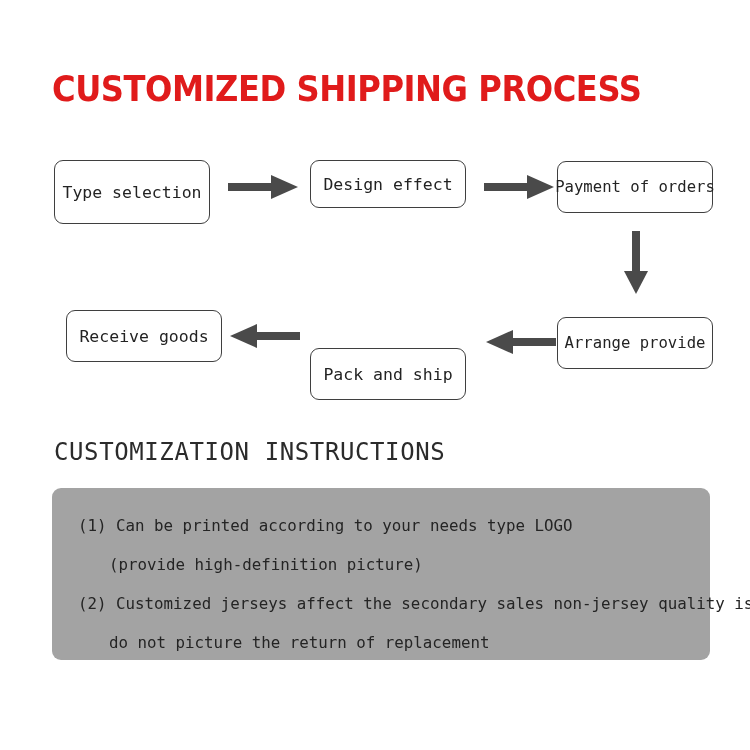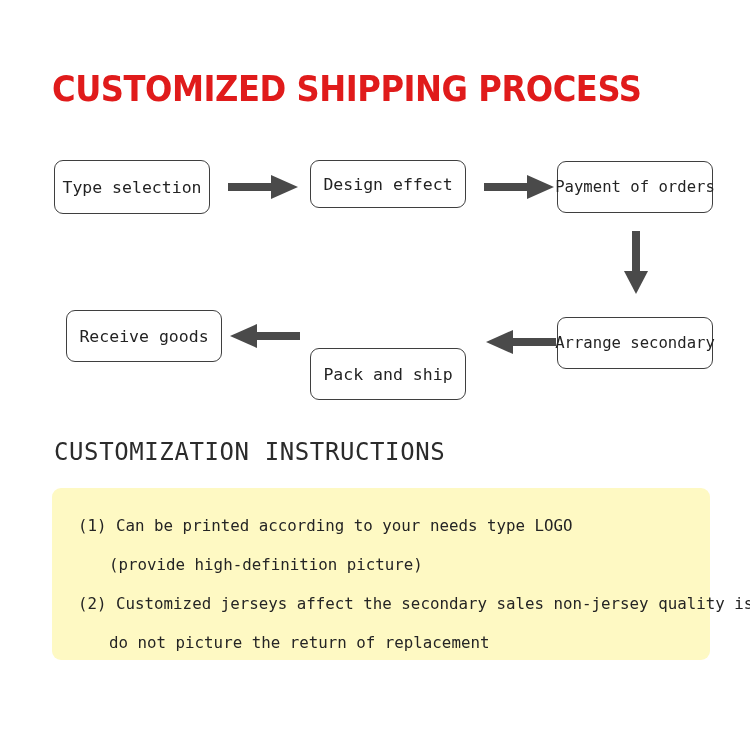--- a/index.html
+++ b/index.html
@@ -53,21 +53,21 @@
     font-family: "DejaVu Sans Mono", monospace;
     font-size: 16.5px;
     letter-spacing: 0px;
     display: flex;
     align-items: center;
     justify-content: center;
     white-space: nowrap;
   }
 
   
-  .n-type     { left: 54px;  top: 160px; width: 156px; height: 54px; }
+  .n-type     { left: 54px;  top: 160px; width: 156px; height: 64px; }
   .n-design   { left: 310px; top: 160px; width: 156px; height: 48px; }
   .n-payment  { left: 557px; top: 161px; width: 156px; height: 52px;
                 font-size: 15.6px; }
 
   
   .n-receive  { left: 54px;  top: 310px; width: 156px; height: 52px; margin-left: 12px; }
   .n-pack     { left: 310px; top: 316px; width: 156px; height: 52px; margin-top: 32px; }
   .n-arrange  { left: 557px; top: 317px; width: 156px; height: 52px;
                 font-size: 15.6px; }
 
@@ -94,21 +94,21 @@
     white-space: nowrap;
   }
 
   .instr-panel {
     position: absolute;
     left: 52px;
     top: 488px;
     width: 658px;
     height: 172px;
     box-sizing: border-box;
-    background: #fef9c3;
+    background: #a3a3a3;
     border-radius: 9px;
     padding: 18px 26px 0 26px;
   }
 
   .instr-item {
     font-family: "DejaVu Sans Mono", monospace;
     font-size: 15.8px;
     color: #242424;
     line-height: 39px;
     white-space: nowrap;
@@ -136,21 +136,21 @@
     <polygon points="43,2 70,14 43,26" fill="#4a4a4a"></polygon>
   </svg>
 
   <div class="node n-payment">Payment of orders</div>
 
   <svg class="arrow a-v1" viewBox="0 0 28 64">
     <rect x="10" y="0" width="8" height="44" fill="#4a4a4a"></rect>
     <polygon points="2,40 26,40 14,63" fill="#4a4a4a"></polygon>
   </svg>
 
-  <div class="node n-arrange">Arrange secondary</div>
+  <div class="node n-arrange">Arrange provide</div>
 
   <svg class="arrow a-h4" viewBox="0 0 72 28">
     <rect x="25" y="10" width="47" height="8" fill="#4a4a4a"></rect>
     <polygon points="29,2 2,14 29,26" fill="#4a4a4a"></polygon>
   </svg>
 
   <div class="node n-pack">Pack and ship</div>
 
   <svg class="arrow a-h3" viewBox="0 0 72 28">
     <rect x="25" y="10" width="47" height="8" fill="#4a4a4a"></rect>

